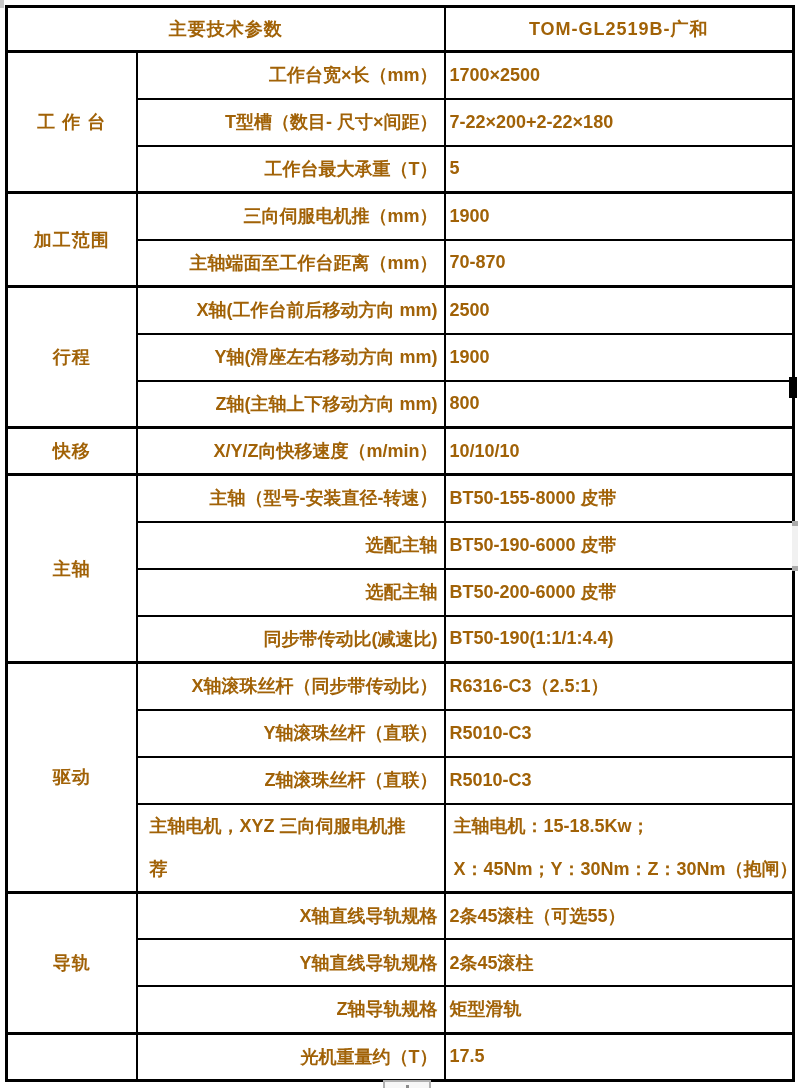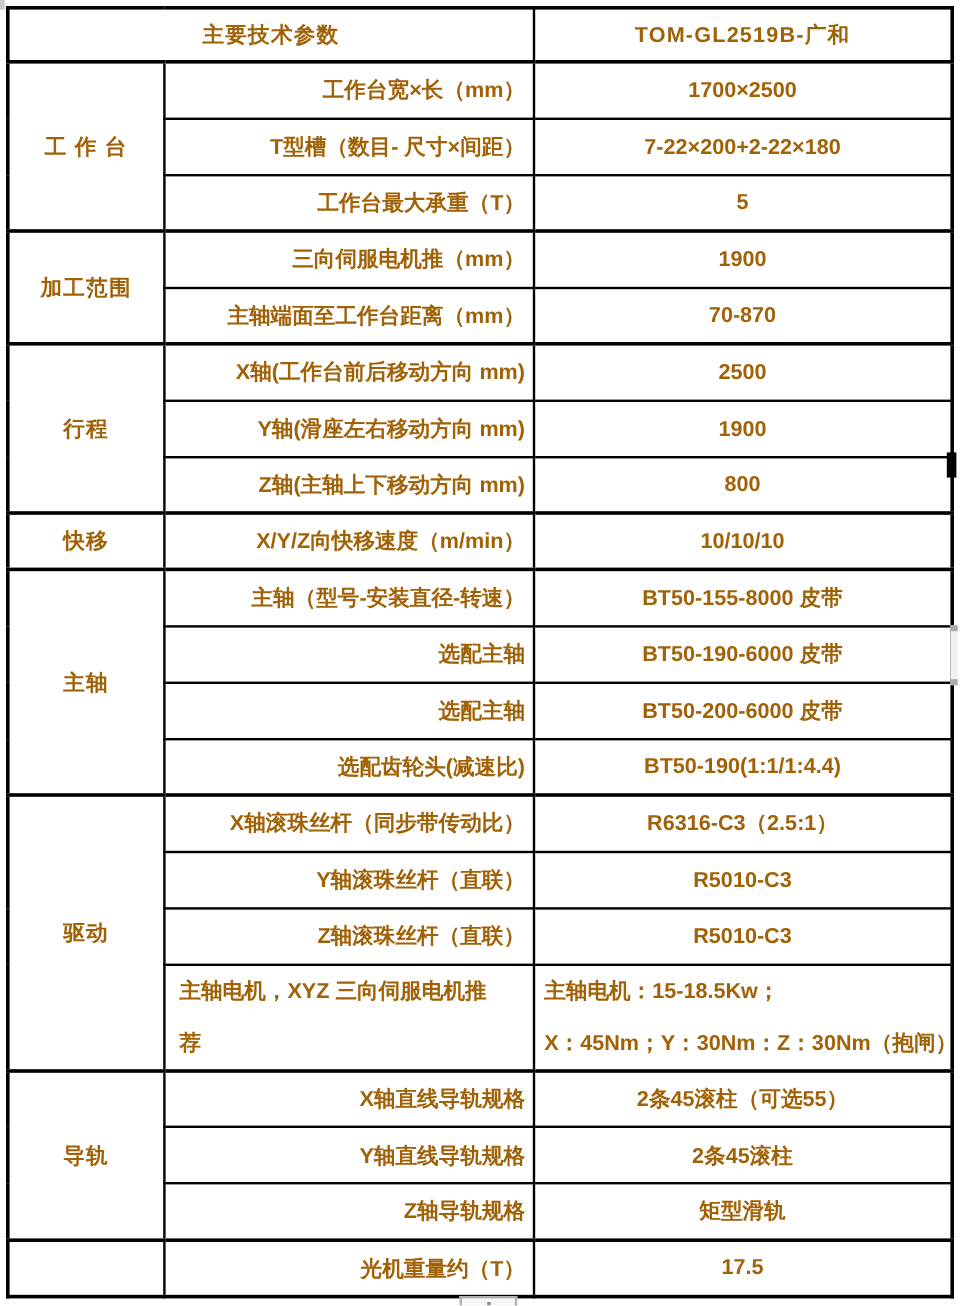--- a/index.html
+++ b/index.html
@@ -35,21 +35,21 @@
     white-space: nowrap;
   }
   tr.hdr { height: 45px; }
   tr.r { height: 47px; }
   tr.tall { height: 66px; }
   tr.sec > td { border-top-width: 3px; }
 
   td.hcell { text-align: center; font-size: 19px; letter-spacing: 1px; }
   td.group { text-align: center; letter-spacing: 1px; }
   td.param { text-align: right; padding: 0 6px 0 12px; }
-  td.value { text-align: center; padding: 0 4px; }
+  td.value { text-align: left; padding: 0 4px; }
 
   td.param-multi, td.value-multi {
     white-space: normal;
     text-align: left;
     padding: 0 6px 0 12px;
   }
   td.param-multi .ln, td.value-multi .ln {
     line-height: 43px;
     height: 43px;
     white-space: nowrap;
@@ -151,21 +151,21 @@
       </tr>
       <tr class="r">
         <td class="param">选配主轴</td>
         <td class="value">BT50-190-6000 皮带</td>
       </tr>
       <tr class="r">
         <td class="param">选配主轴</td>
         <td class="value">BT50-200-6000 皮带</td>
       </tr>
       <tr class="r">
-        <td class="param">选配齿轮头(减速比)</td>
+        <td class="param">同步带传动比(减速比)</td>
         <td class="value">BT50-190(1:1/1:4.4)</td>
       </tr>
 
       <tr class="r sec">
         <td class="group" rowspan="4">驱动</td>
         <td class="param">X轴滚珠丝杆（同步带传动比）</td>
         <td class="value">R6316-C3（2.5:1）</td>
       </tr>
       <tr class="r">
         <td class="param">Y轴滚珠丝杆（直联）</td>

